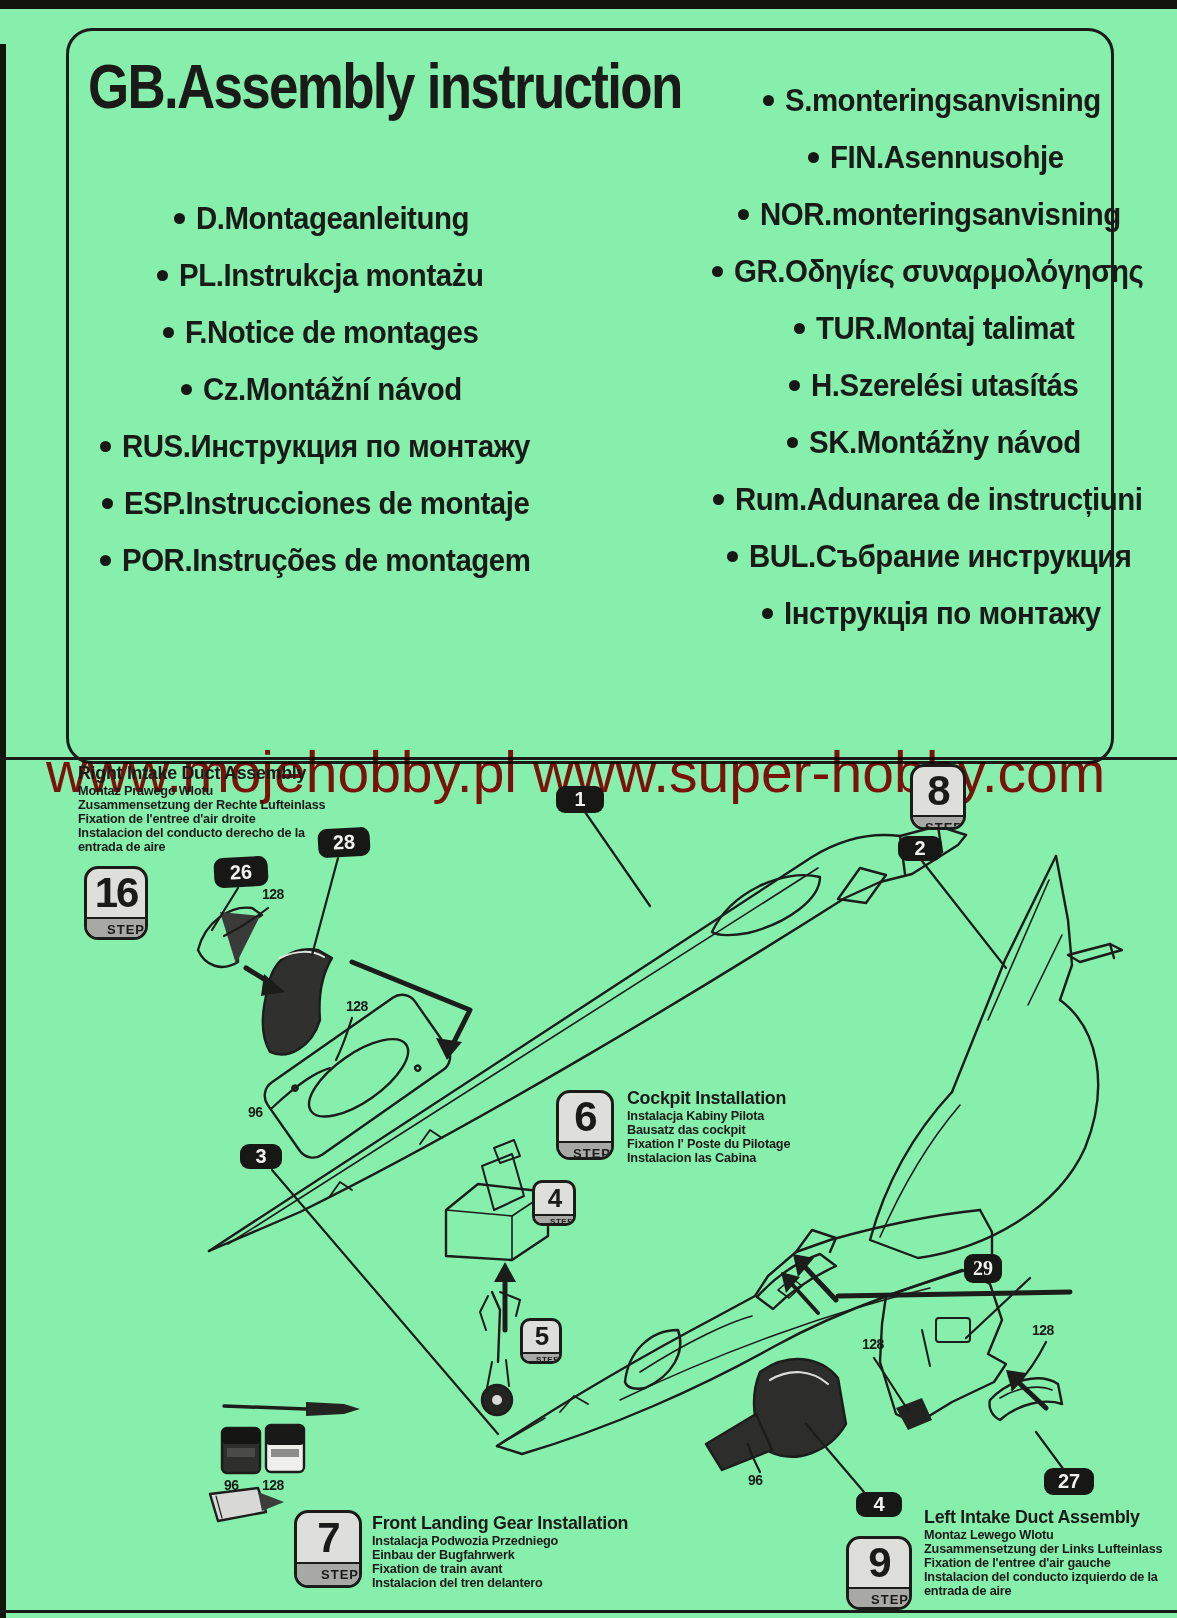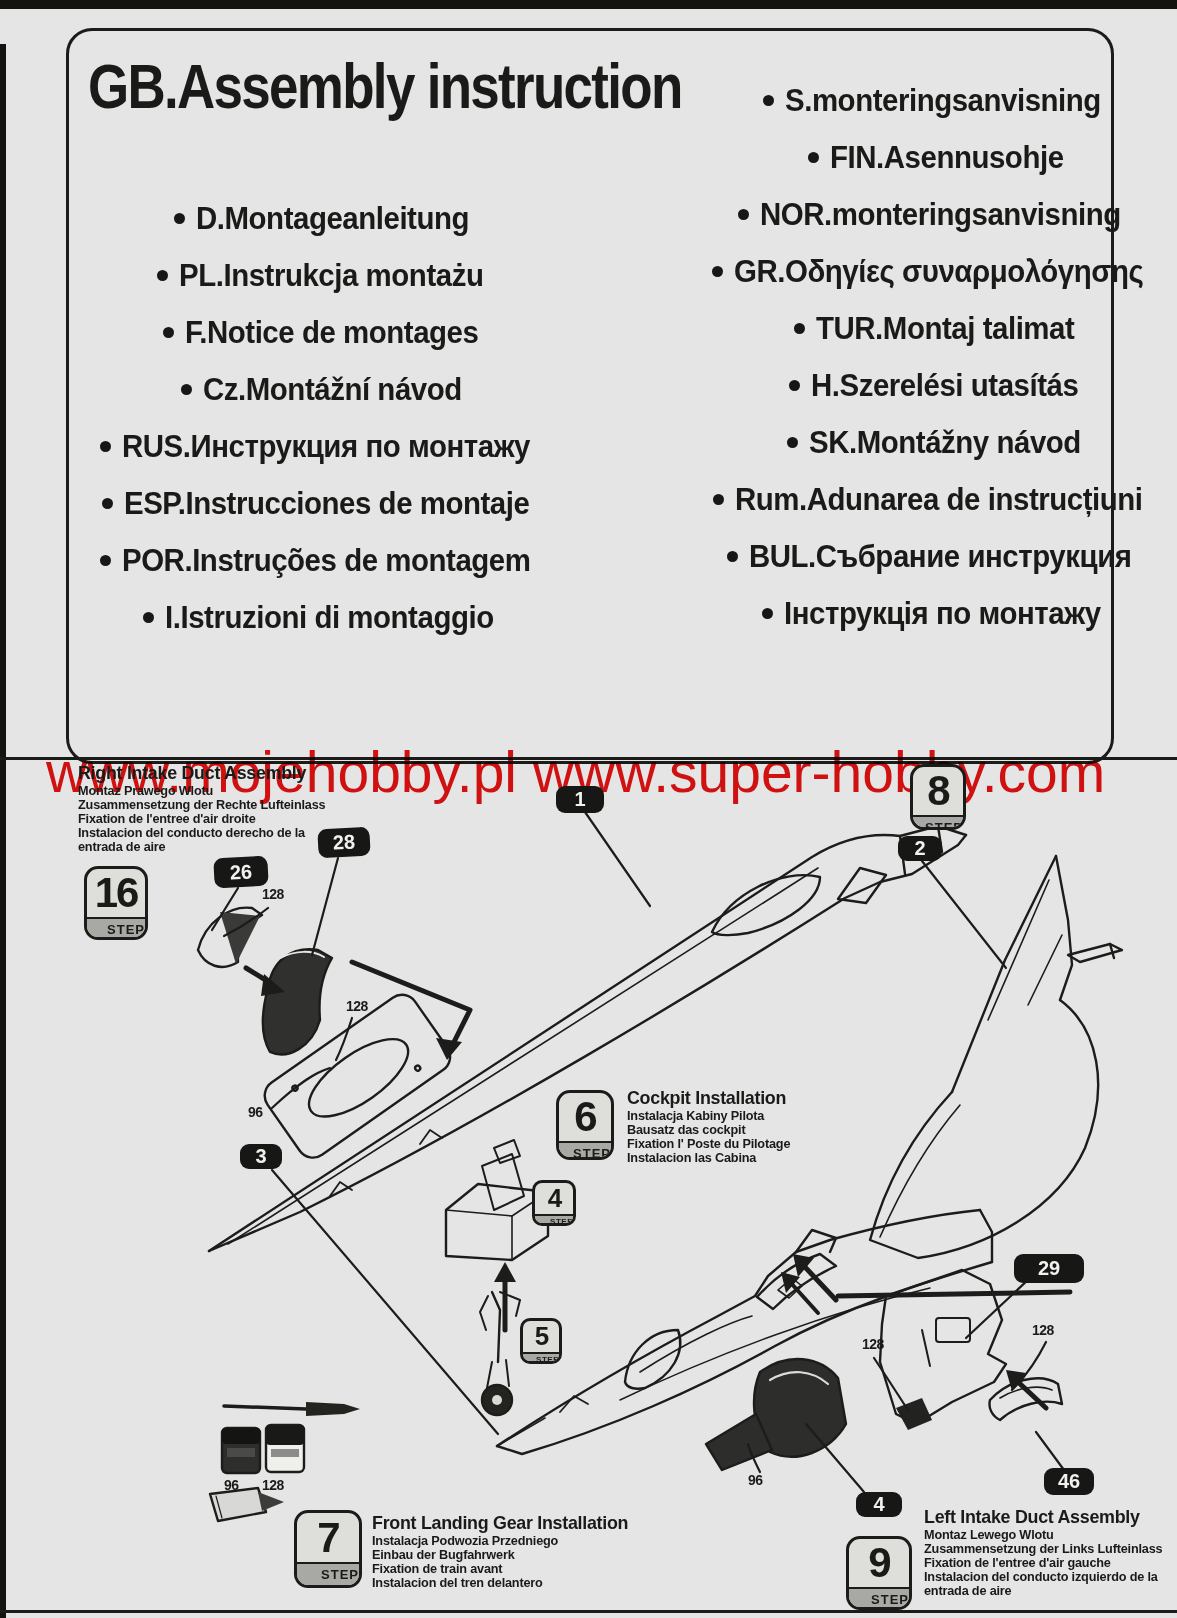--- a/index.html
+++ b/index.html
@@ -1,16 +1,16 @@
 <!DOCTYPE html>
 <html><head>
 <meta charset="utf-8">
 <style>
   html,body{margin:0;padding:0;}
-  .page{position:relative;width:1177px;height:1618px;background:#e5e5e5;overflow:hidden;
+  .page{position:relative;width:1177px;height:1618px;background:#86efac;overflow:hidden;
         font-family:"Liberation Sans",sans-serif;color:#1a1a18;}
   .topbar{position:absolute;left:0;top:0;width:1177px;height:9px;background:#14140f;}
   .leftbar{position:absolute;left:0;top:44px;width:6px;height:1574px;background:#14140f;}
   .lang-panel{position:absolute;left:66px;top:28px;width:1042px;height:730px;
               border:3px solid #1b1b19;border-radius:26px;}
   .diagram-panel{position:absolute;left:-14px;top:757px;width:1206px;height:850px;
                  border:3px solid #1b1b19;}
   .page-title{position:absolute;left:88px;top:50px;font-size:63px;font-weight:700;
               letter-spacing:-2px;transform:scaleX(0.84);transform-origin:left top;white-space:nowrap;}
   .lang-list{position:absolute;list-style:none;margin:0;padding:0;}
@@ -76,24 +76,20 @@
         <span class="txt">RUS.Инструкция по монтажу</span>
       </li>
     <li>
         <span class="bullet"></span>
         <span class="txt">ESP.Instrucciones de montaje</span>
       </li>
     <li>
         <span class="bullet"></span>
         <span class="txt">POR.Instruções de montagem</span>
       </li>
-    <li>
-        <span class="bullet"></span>
-        <span class="txt">I.Istruzioni di montaggio</span>
-      </li>
   </ul>
 
   <ul class="lang-list list-right">
     <li>
         <span class="bullet"></span>
         <span class="txt">S.monteringsanvisning</span>
       </li>
     <li>
         <span class="bullet"></span>
         <span class="txt">FIN.Asennusohje</span>
@@ -340,23 +336,23 @@
   <div class="badge badge-sm" style="left:520px;top:1318px;width:42px;height:46px;">
     <div class="num">5</div>
     <div class="stp">STEP</div>
   </div>
 
   <div class="pill" style="left:556px;top:786px;width:48px;height:27px;">1</div>
   <div class="pill" style="left:898px;top:836px;width:44px;height:25px;">2</div>
   <div class="pill" style="left:240px;top:1144px;width:42px;height:25px;">3</div>
   <div class="pill" style="left:856px;top:1492px;width:46px;height:25px;">4</div>
   <div class="pill" style="left:214px;top:857px;width:54px;height:30px;transform:rotate(-3deg);">26</div>
-  <div class="pill" style="left:1044px;top:1468px;width:50px;height:27px;">46</div>
+  <div class="pill" style="left:1044px;top:1468px;width:50px;height:27px;">27</div>
   <div class="pill" style="left:318px;top:828px;width:52px;height:29px;transform:rotate(-3deg);">28</div>
-  <div class="pill" style="left:1014px;top:1254px;width:70px;height:29px;">29</div>
+  <div class="pill" style="left:964px;top:1254px;width:38px;height:29px;font-family:Liberation Serif, serif;">29</div>
 
   <div class="pnum" style="left:262px;top:886px;">128</div>
   <div class="pnum" style="left:346px;top:998px;">128</div>
   <div class="pnum" style="left:248px;top:1104px;">96</div>
   <div class="pnum" style="left:862px;top:1336px;">128</div>
   <div class="pnum" style="left:748px;top:1472px;">96</div>
   <div class="pnum" style="left:1032px;top:1322px;">128</div>
   <div class="pnum" style="left:224px;top:1477px;">96</div>
   <div class="pnum" style="left:262px;top:1477px;">128</div>
 </div>

